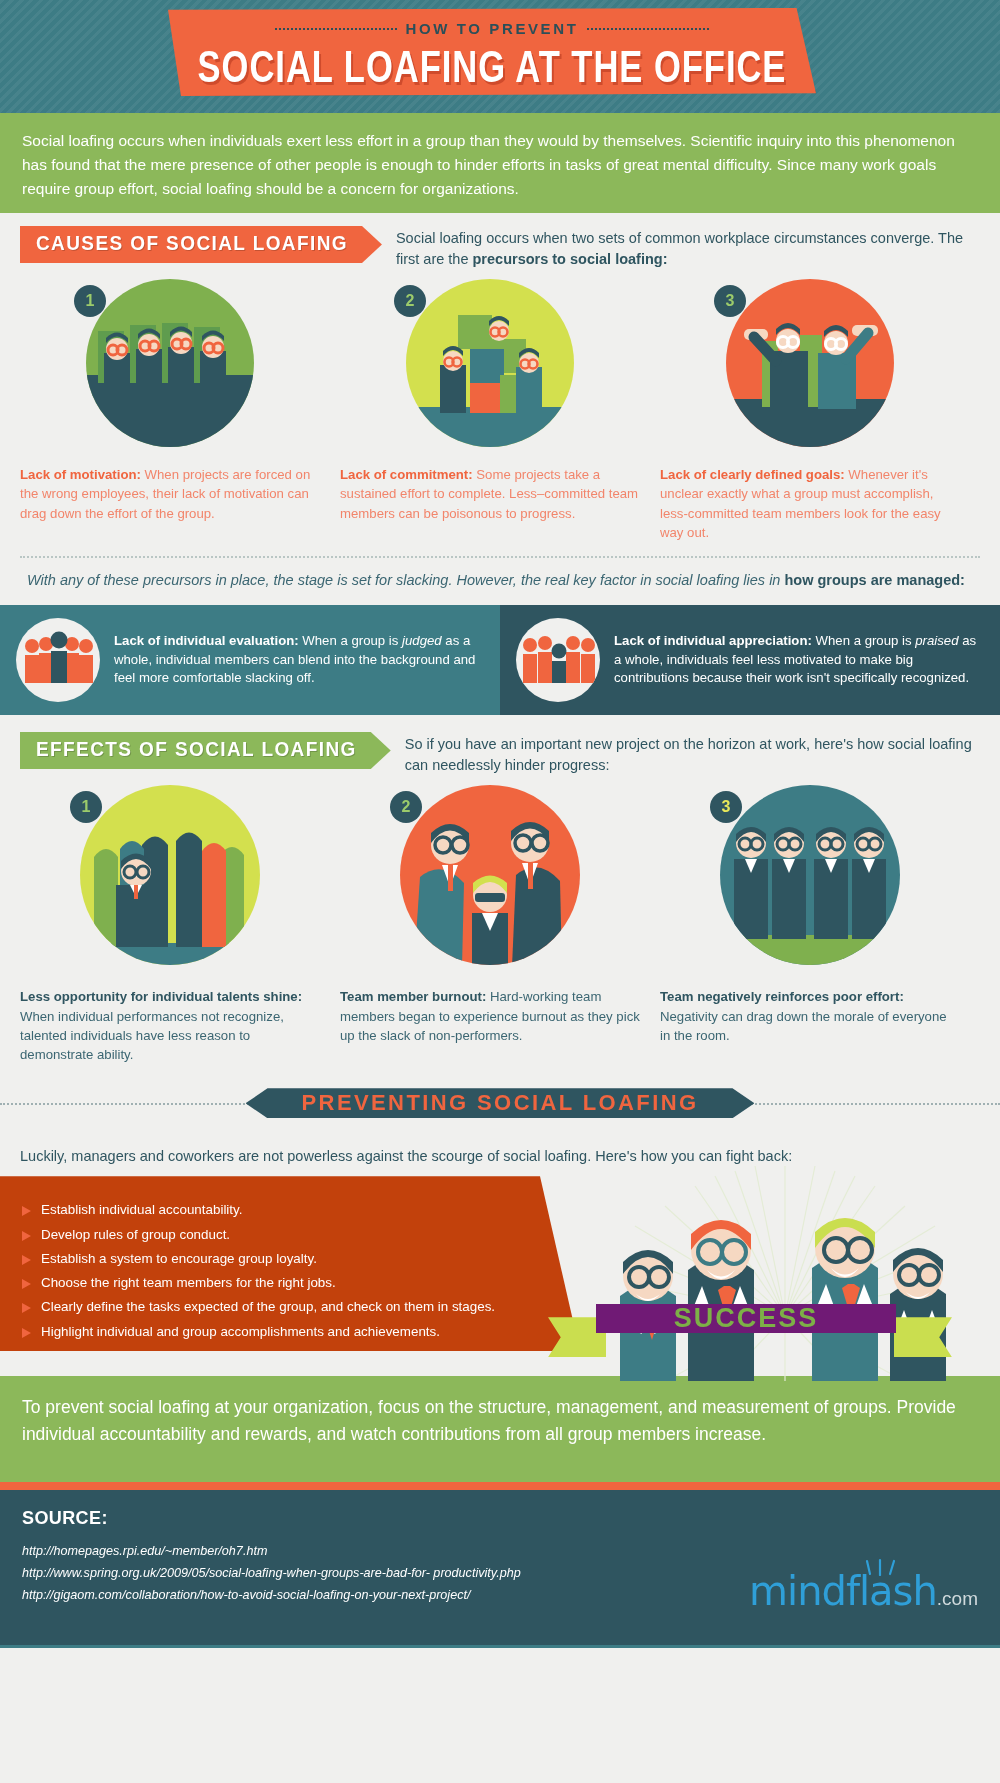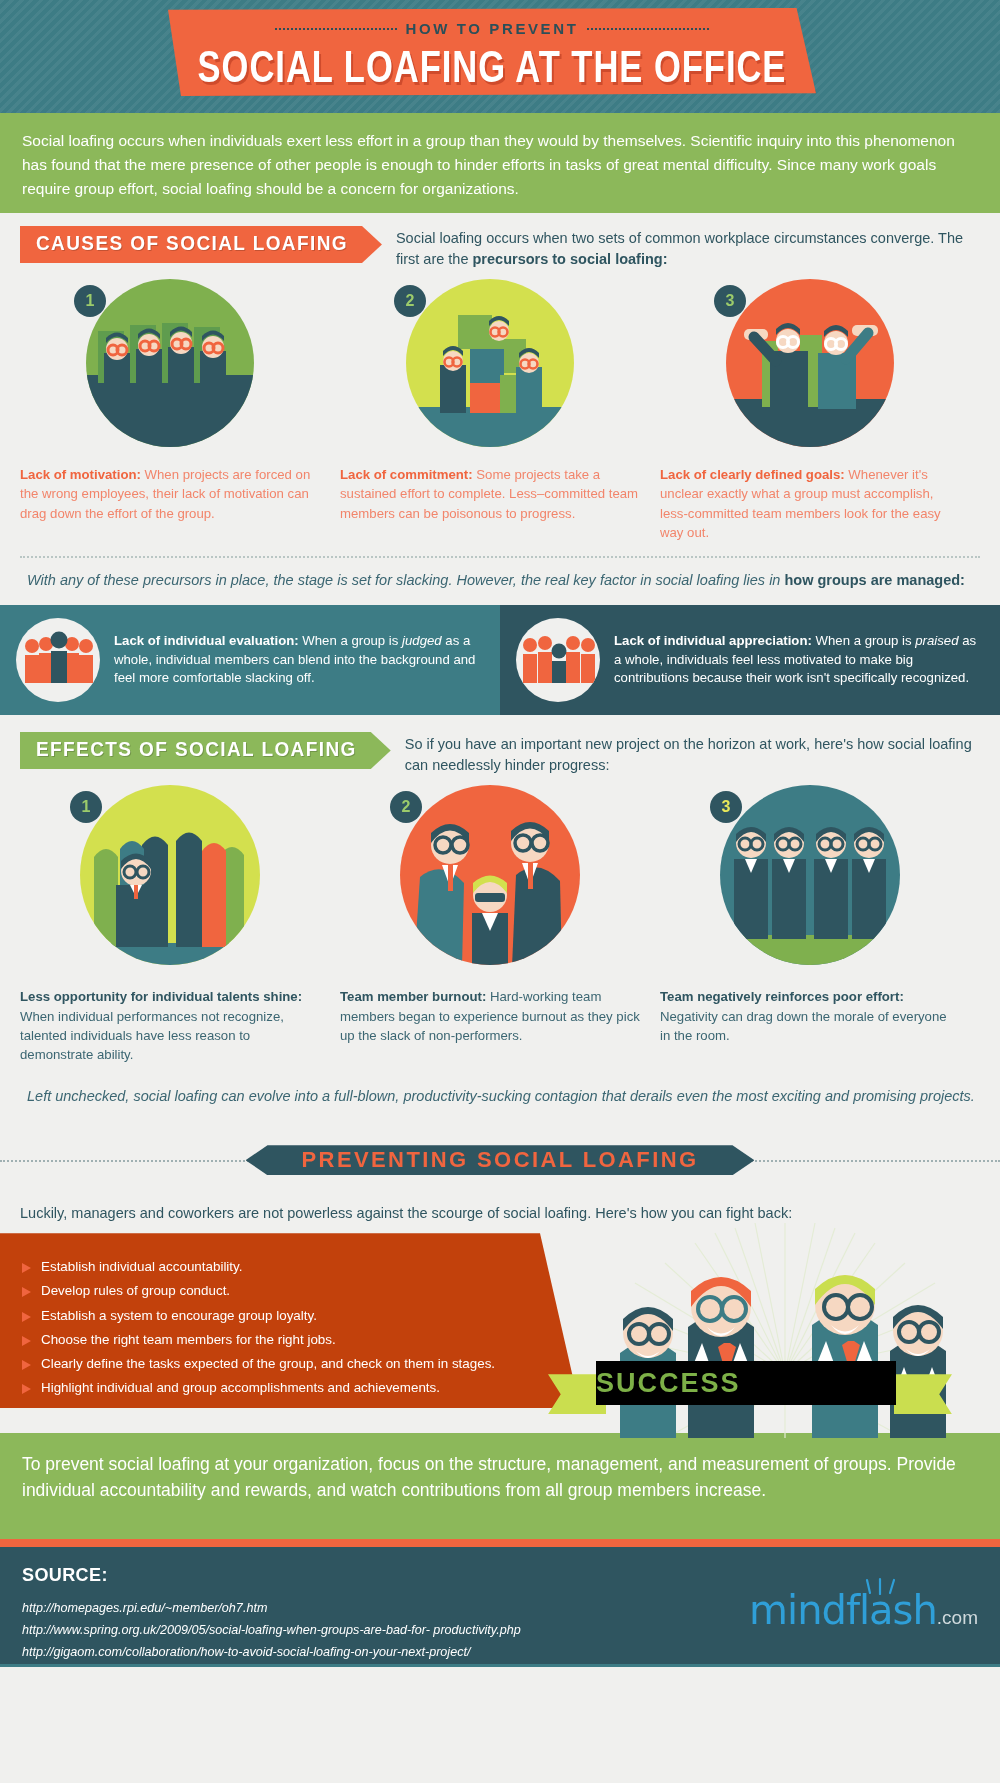--- a/index.html
+++ b/index.html
@@ -185,23 +185,23 @@
     width: 0; height: 0;
     border-left: 9px solid #f0653f;
     border-top: 5px solid transparent;
     border-bottom: 5px solid transparent;
   }
   .bullet span.txt { color: #ffffff; font-size: 13.4px; line-height: 1.25; }
 
   .success-art { position: absolute; left: 560px; top: -10px; width: 440px; height: 215px; }
   .ribbon {
     position: absolute; left: 596px; top: 128px;
-    width: 300px; height: 44px;
-    background: #000000;
-    display: flex; align-items: center; justify-content: flex-start;
+    width: 300px; height: 29px;
+    background: #701a75;
+    display: flex; align-items: center; justify-content: center;
     z-index: 6;
   }
   .ribbon .label {
     color: #7db047; font-size: 27px; font-weight: bold; letter-spacing: 2px;
     font-family: "Liberation Sans", sans-serif;
   }
   .ribbon-tail {
     position: absolute; top: 141px; width: 58px; height: 40px;
     background: #cade4f; z-index: 5;
   }
@@ -214,21 +214,21 @@
     padding: 18px 22px;
     font-size: 17.5px; line-height: 1.5;
     height: 106px;
   }
   .orange-rule { height: 8px; background: #f0653f; }
 
   
   .footer {
     position: relative;
     background: #2f5560;
-    height: 120px;
+    height: 158px;
     padding: 18px 22px;
     color: #ffffff;
   }
   .src-label { font-size: 18px; font-weight: bold; letter-spacing: .4px; }
   .src-list { margin-top: 12px; font-size: 12.6px; font-style: italic; line-height: 1.72; }
   .logo { position: absolute; right: 22px; bottom: 34px; }
   .logo .word { font-size: 40px; color: #2f9fd8; letter-spacing: -1px; font-family: "DejaVu Sans", sans-serif; }
   .logo .dotcom { font-size: 19px; color: #cfd9dc; }
   .logo .spark {
     position: absolute; right: 80px; top: -10px; width: 34px; height: 18px;
@@ -602,21 +602,20 @@
             </g>
           </svg>
         </div>
       </div>
       <div class="card-text dark">
         <b>Team negatively reinforces poor effort:</b><span> Negativity can drag down the morale of everyone in the room.</span>
       </div>
     </div>
   </div>
 
-  <div class="note" style="padding-top:22px;">Left unchecked, social loafing can evolve into a full-blown, productivity-sucking contagion that derails even the most exciting and promising projects.</div>
 
   <div class="prevent-row">
     <div class="rule"></div>
     <div class="prevent-chip">PREVENTING SOCIAL LOAFING</div>
   </div>
 
   <div class="lucky">Luckily, managers and coworkers are not powerless against the scourge of social loafing. Here's how you can fight back:</div>
 
   <div class="fight">
     <div class="list-block">

